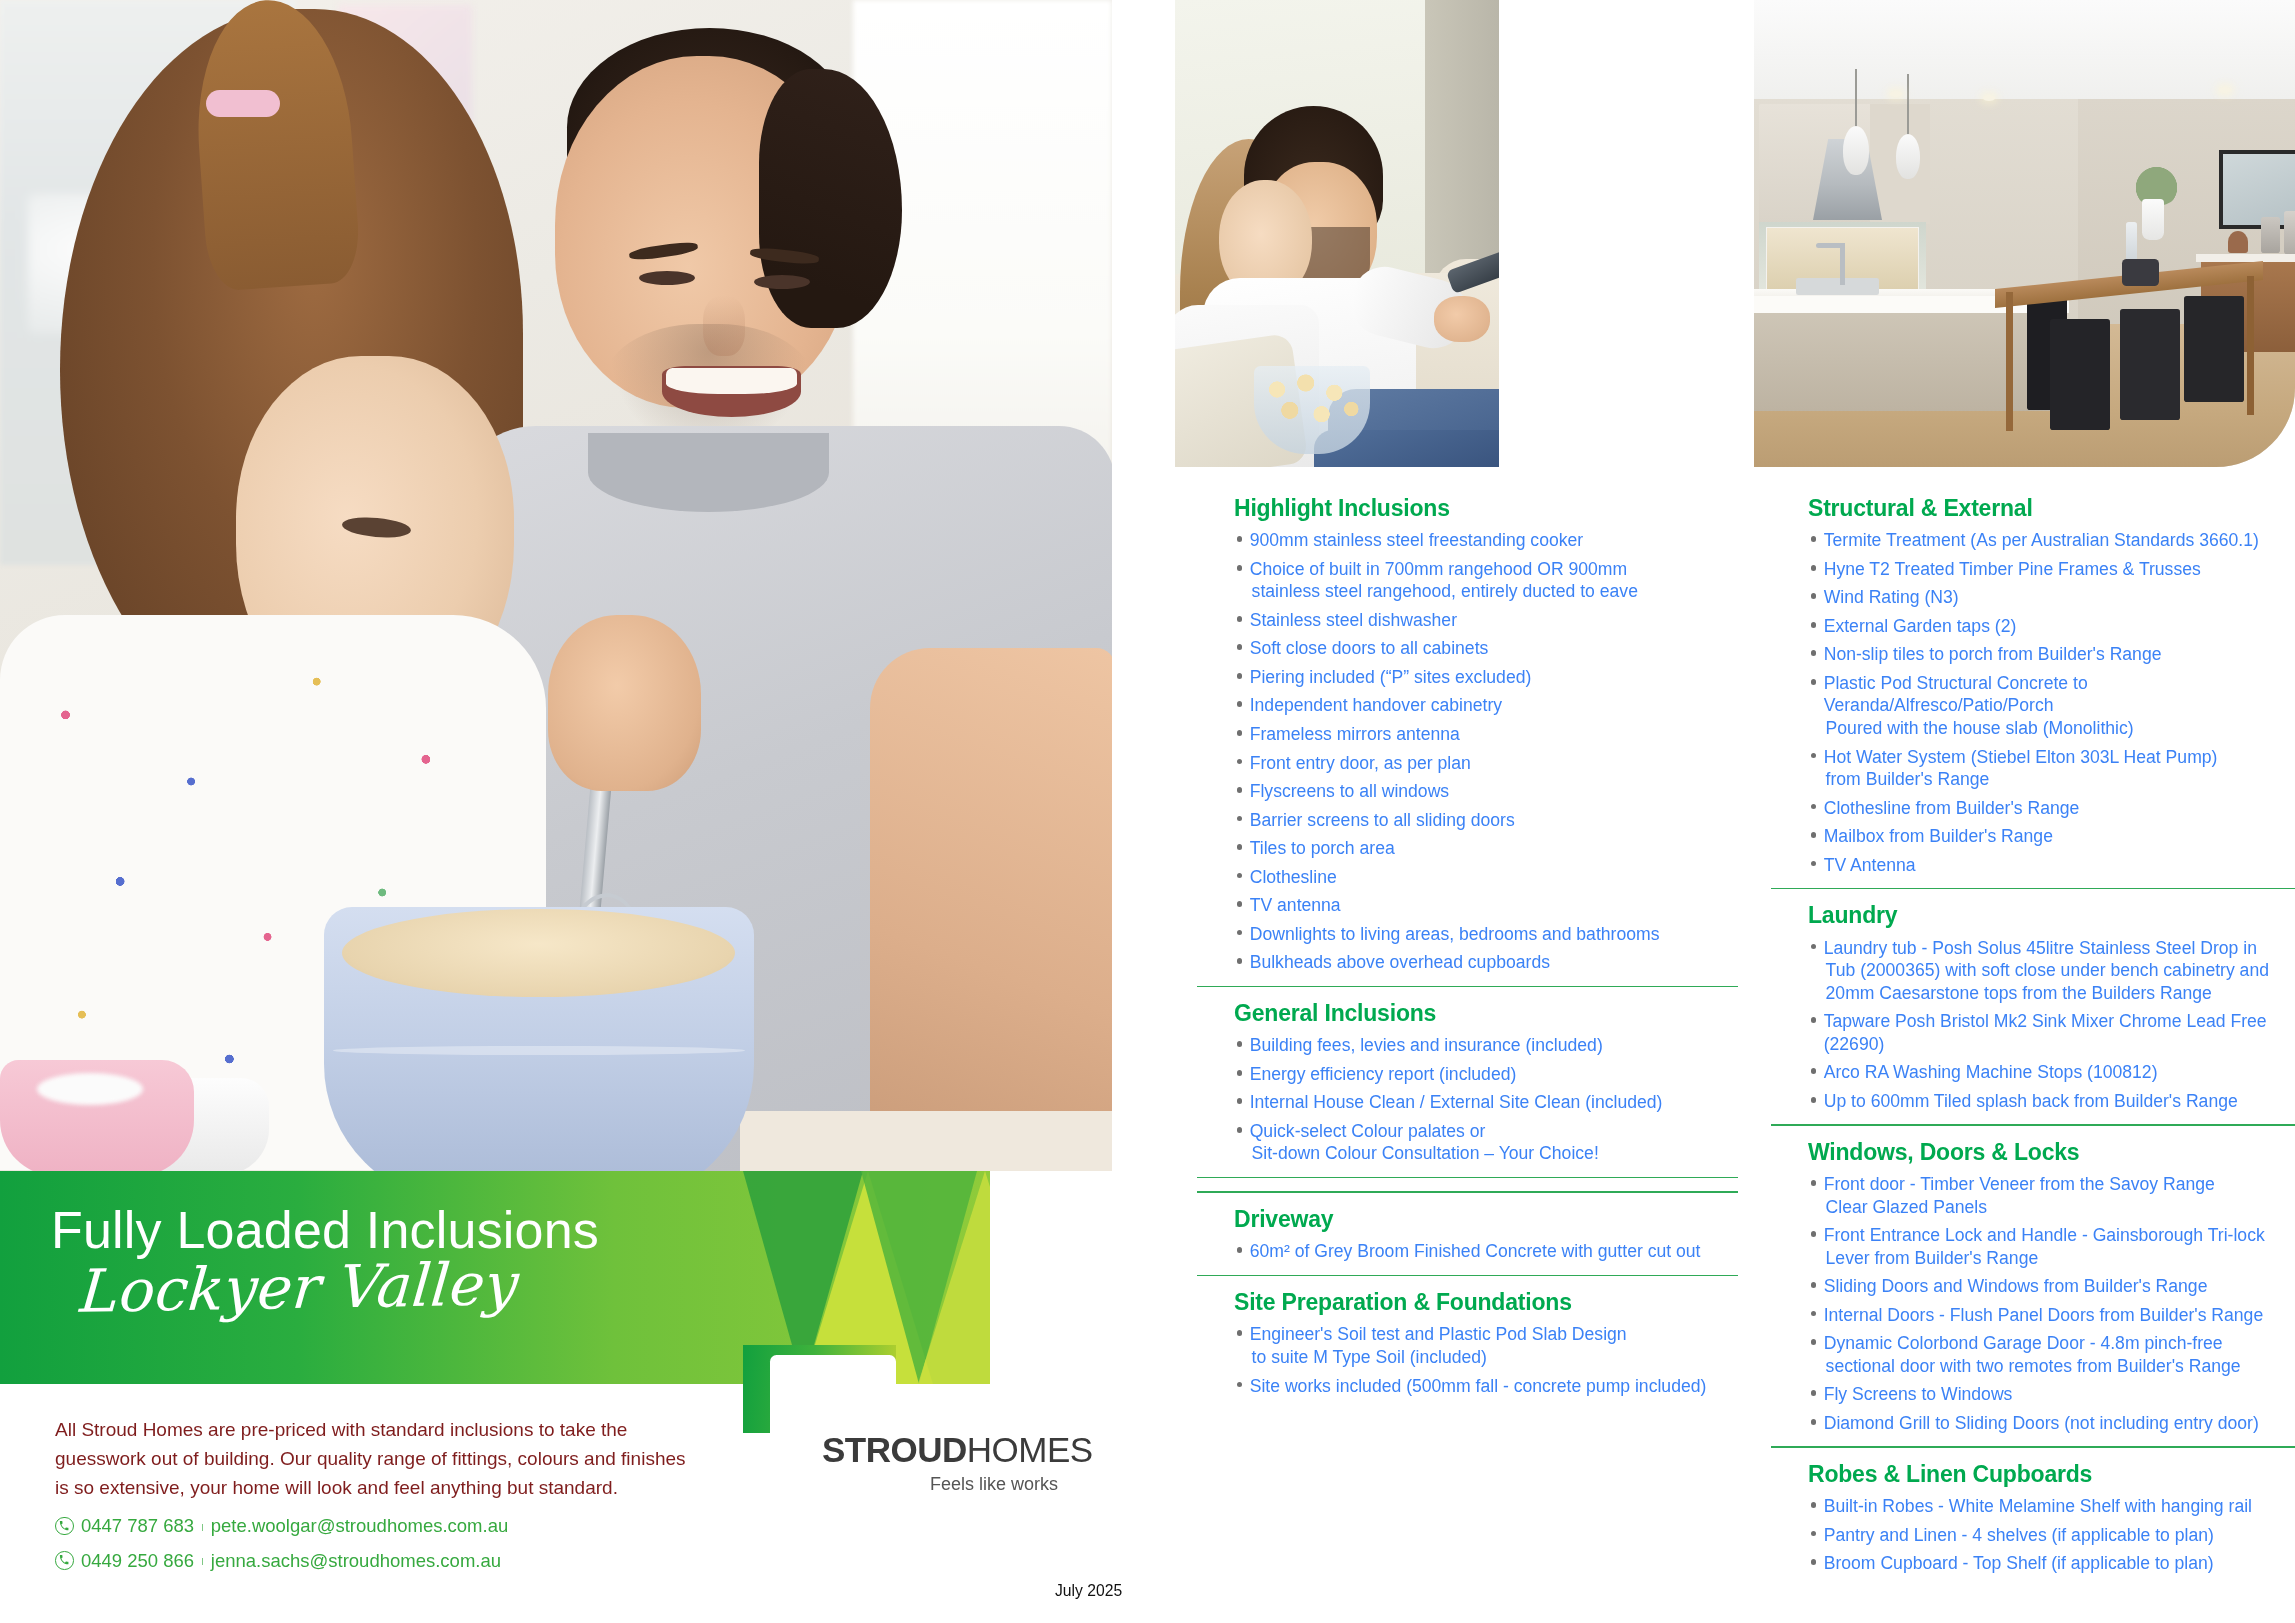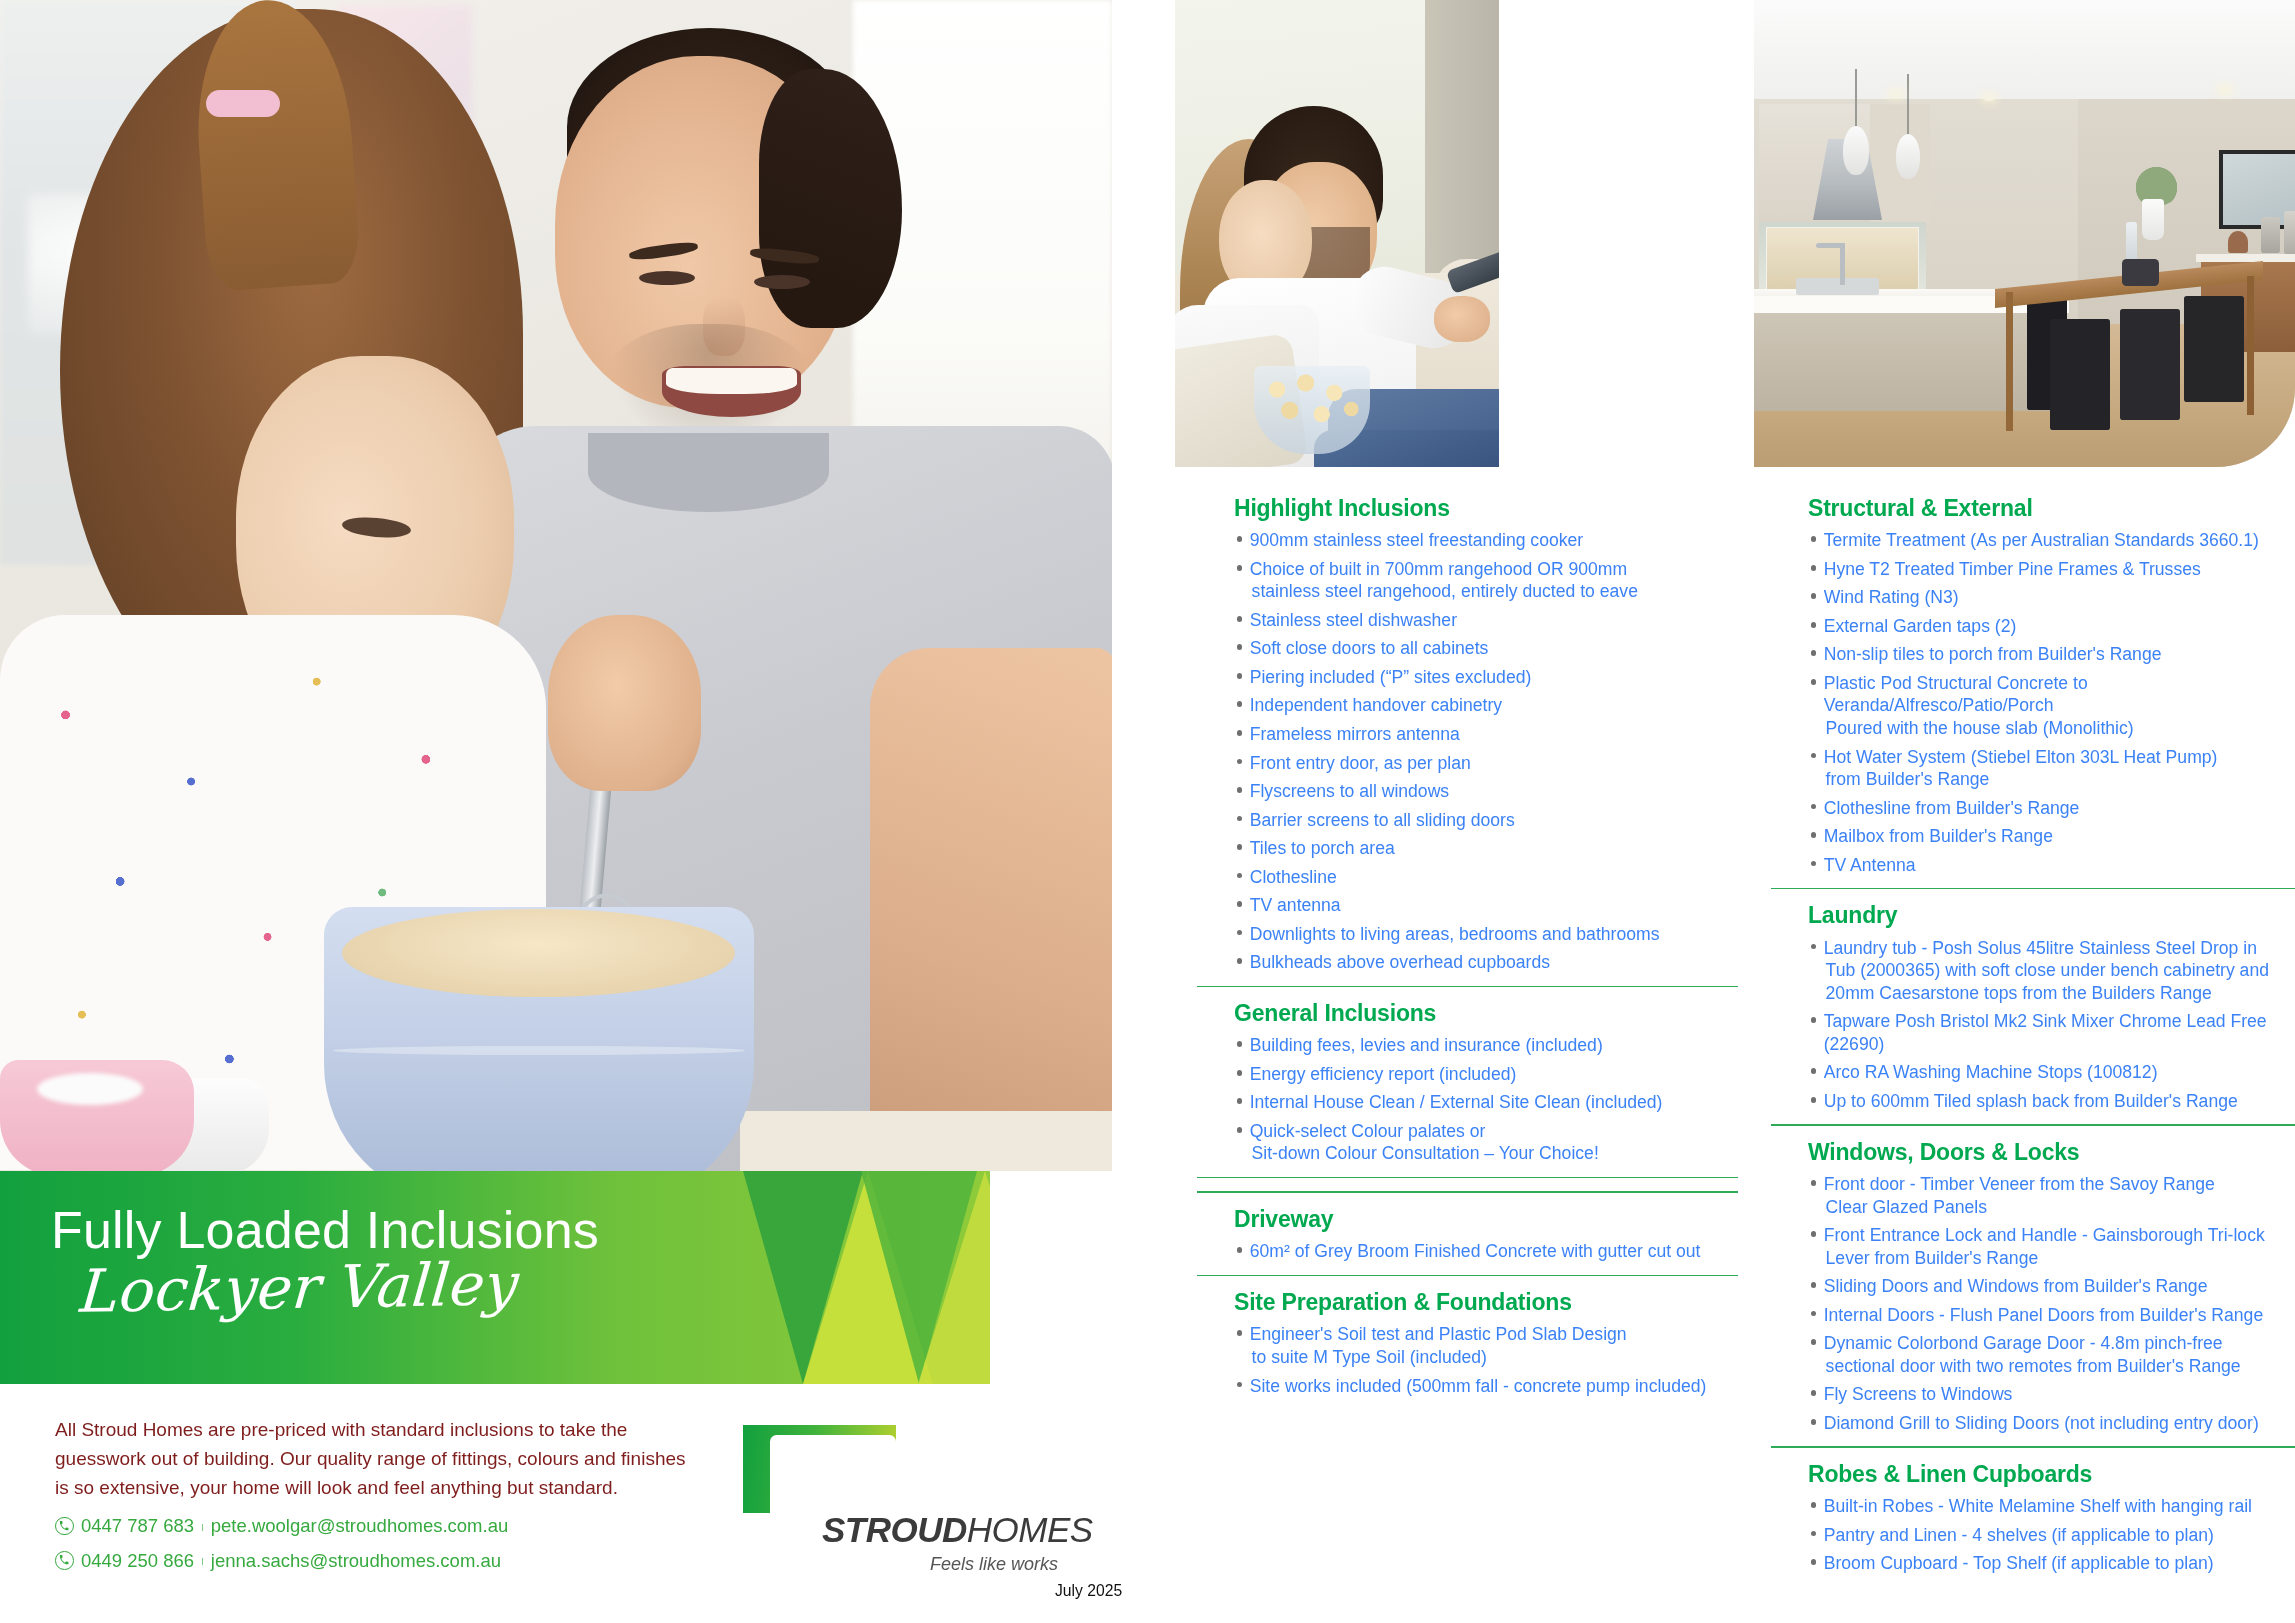--- a/index.html
+++ b/index.html
@@ -260,21 +260,21 @@
   .phone-icon {
     width:18.5px; height:18.5px; border:1.4px solid #36a93f; border-radius:50%;
     display:inline-flex; align-items:center; justify-content:center;
     margin-right:7.4px; flex:0 0 auto;
   }
   .phone-icon svg { width:10.2px; height:10.2px; fill:#36a93f; }
   .contact-text { font-size:18.5px; color:#36a93f; white-space:nowrap; }
   .contact-sep { color:#36a93f; margin:0 7.4px; }
 
   
-  .logo { position:absolute; left:743px; top:1425px; width:379px; height:139px;font-style:italic; }
+  .logo { position:absolute; left:743px; top:1345px; width:379px; height:139px; }
   .logo-mark {
     position:absolute; left:0; top:0; width:153px; height:88px;
     background: linear-gradient(95deg,#12a03e 0%, #3fb23c 45%, #b6d12e 100%);
   }
   .logo-mark-cut {
     position:absolute; left:27px; top:10.2px; width:126px; height:78px;
     background:#ffffff; border-top-left-radius:6.5px; border-top-right-radius:6.5px;
   }
   .logo-word { position:absolute; left:79px; top:85px; font-size:35px; letter-spacing:-0.5px; white-space:nowrap; }
   .logo-word b { color:#3b3b3b; font-weight:700; }

